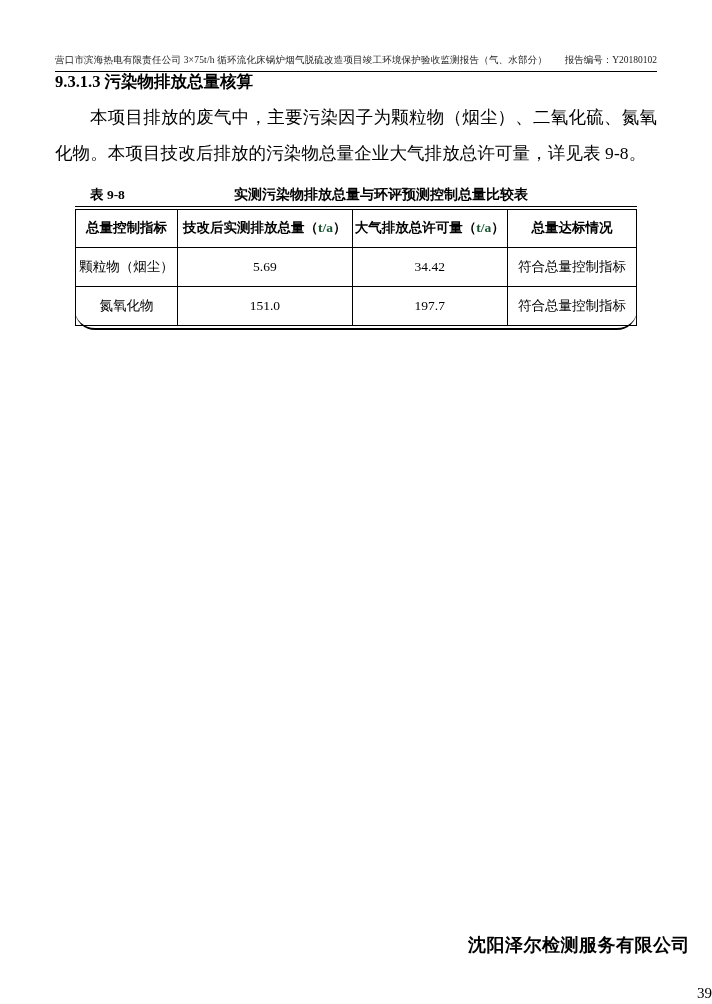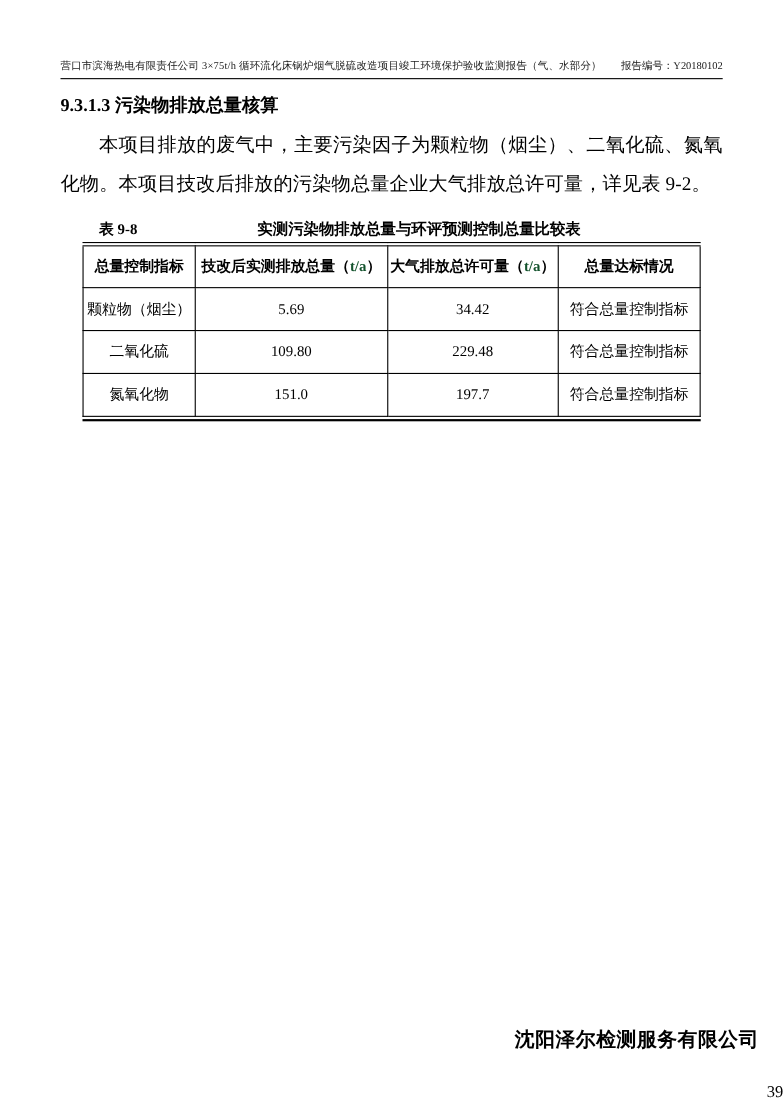--- a/index.html
+++ b/index.html
@@ -29,21 +29,21 @@
     color: #1a1a1a;
     white-space: nowrap;
   }
   .running-header .doc-title { letter-spacing: 0.2px; }
   .running-header .report-no { margin-left: 12px; }
   
   .content {
     position: absolute;
     left: 55px;
     right: 55px;
-    top: 86px;
+    top: 72px;
   }
   .section-heading {
     font-size: 16.5px;
     font-weight: bold;
     line-height: 20px;
   }
   .body-paragraph {
     margin-top: 7px;
     font-size: 17.5px;
     line-height: 36px;
@@ -69,20 +69,21 @@
     text-align: center;
     font-weight: bold;
     font-size: 14px;
   }
   
   .table-wrap {
     width: 562px;
     margin-left: 20px;
     border-bottom: 2.5px solid #000;
     padding-bottom: 2px;
+    border-radius: 20px;
   }
   table.cmp {
     width: 100%;
     border-collapse: collapse;
     border-top: 4px double #000;
     table-layout: fixed;
   }
   table.cmp th, table.cmp td {
     border-left: 1px solid #000;
     border-right: 1px solid #000;
@@ -119,21 +120,21 @@
 
 <div class="page">
 
   <div class="running-header">
     <span class="doc-title">营口市滨海热电有限责任公司 3×75t/h 循环流化床锅炉烟气脱硫改造项目竣工环境保护验收监测报告（气、水部分）</span>
     <span class="report-no">报告编号：Y20180102</span>
   </div>
 
   <div class="content">
     <div class="section-heading">9.3.1.3 污染物排放总量核算</div>
-    <div class="body-paragraph">本项目排放的废气中，主要污染因子为颗粒物（烟尘）、二氧化硫、氮氧化物。本项目技改后排放的污染物总量企业大气排放总许可量，详见表 9-2。</div>
+    <div class="body-paragraph">本项目排放的废气中，主要污染因子为颗粒物（烟尘）、二氧化硫、氮氧化物。本项目技改后排放的污染物总量企业大气排放总许可量，详见表 9-8。</div>
 
     <div class="table-caption">
       <span class="tbl-label">表 9-8</span>
       <span class="tbl-title">实测污染物排放总量与环评预测控制总量比较表</span>
     </div>
 
     <div class="table-wrap">
       <table class="cmp">
         <colgroup>
             <col style="width: 18.2%;">
@@ -150,26 +151,20 @@
             </tr>
           </thead>
         <tbody>
             <tr>
               <td>颗粒物（烟尘）</td>
               <td class="num">5.69</td>
               <td class="num">34.42</td>
               <td>符合总量控制指标</td>
             </tr>
             <tr>
-              <td>二氧化硫</td>
-              <td class="num">109.80</td>
-              <td class="num">229.48</td>
-              <td>符合总量控制指标</td>
-            </tr>
-            <tr>
               <td>氮氧化物</td>
               <td class="num">151.0</td>
               <td class="num">197.7</td>
               <td>符合总量控制指标</td>
             </tr>
           </tbody>
       </table>
     </div>
   </div>
 

